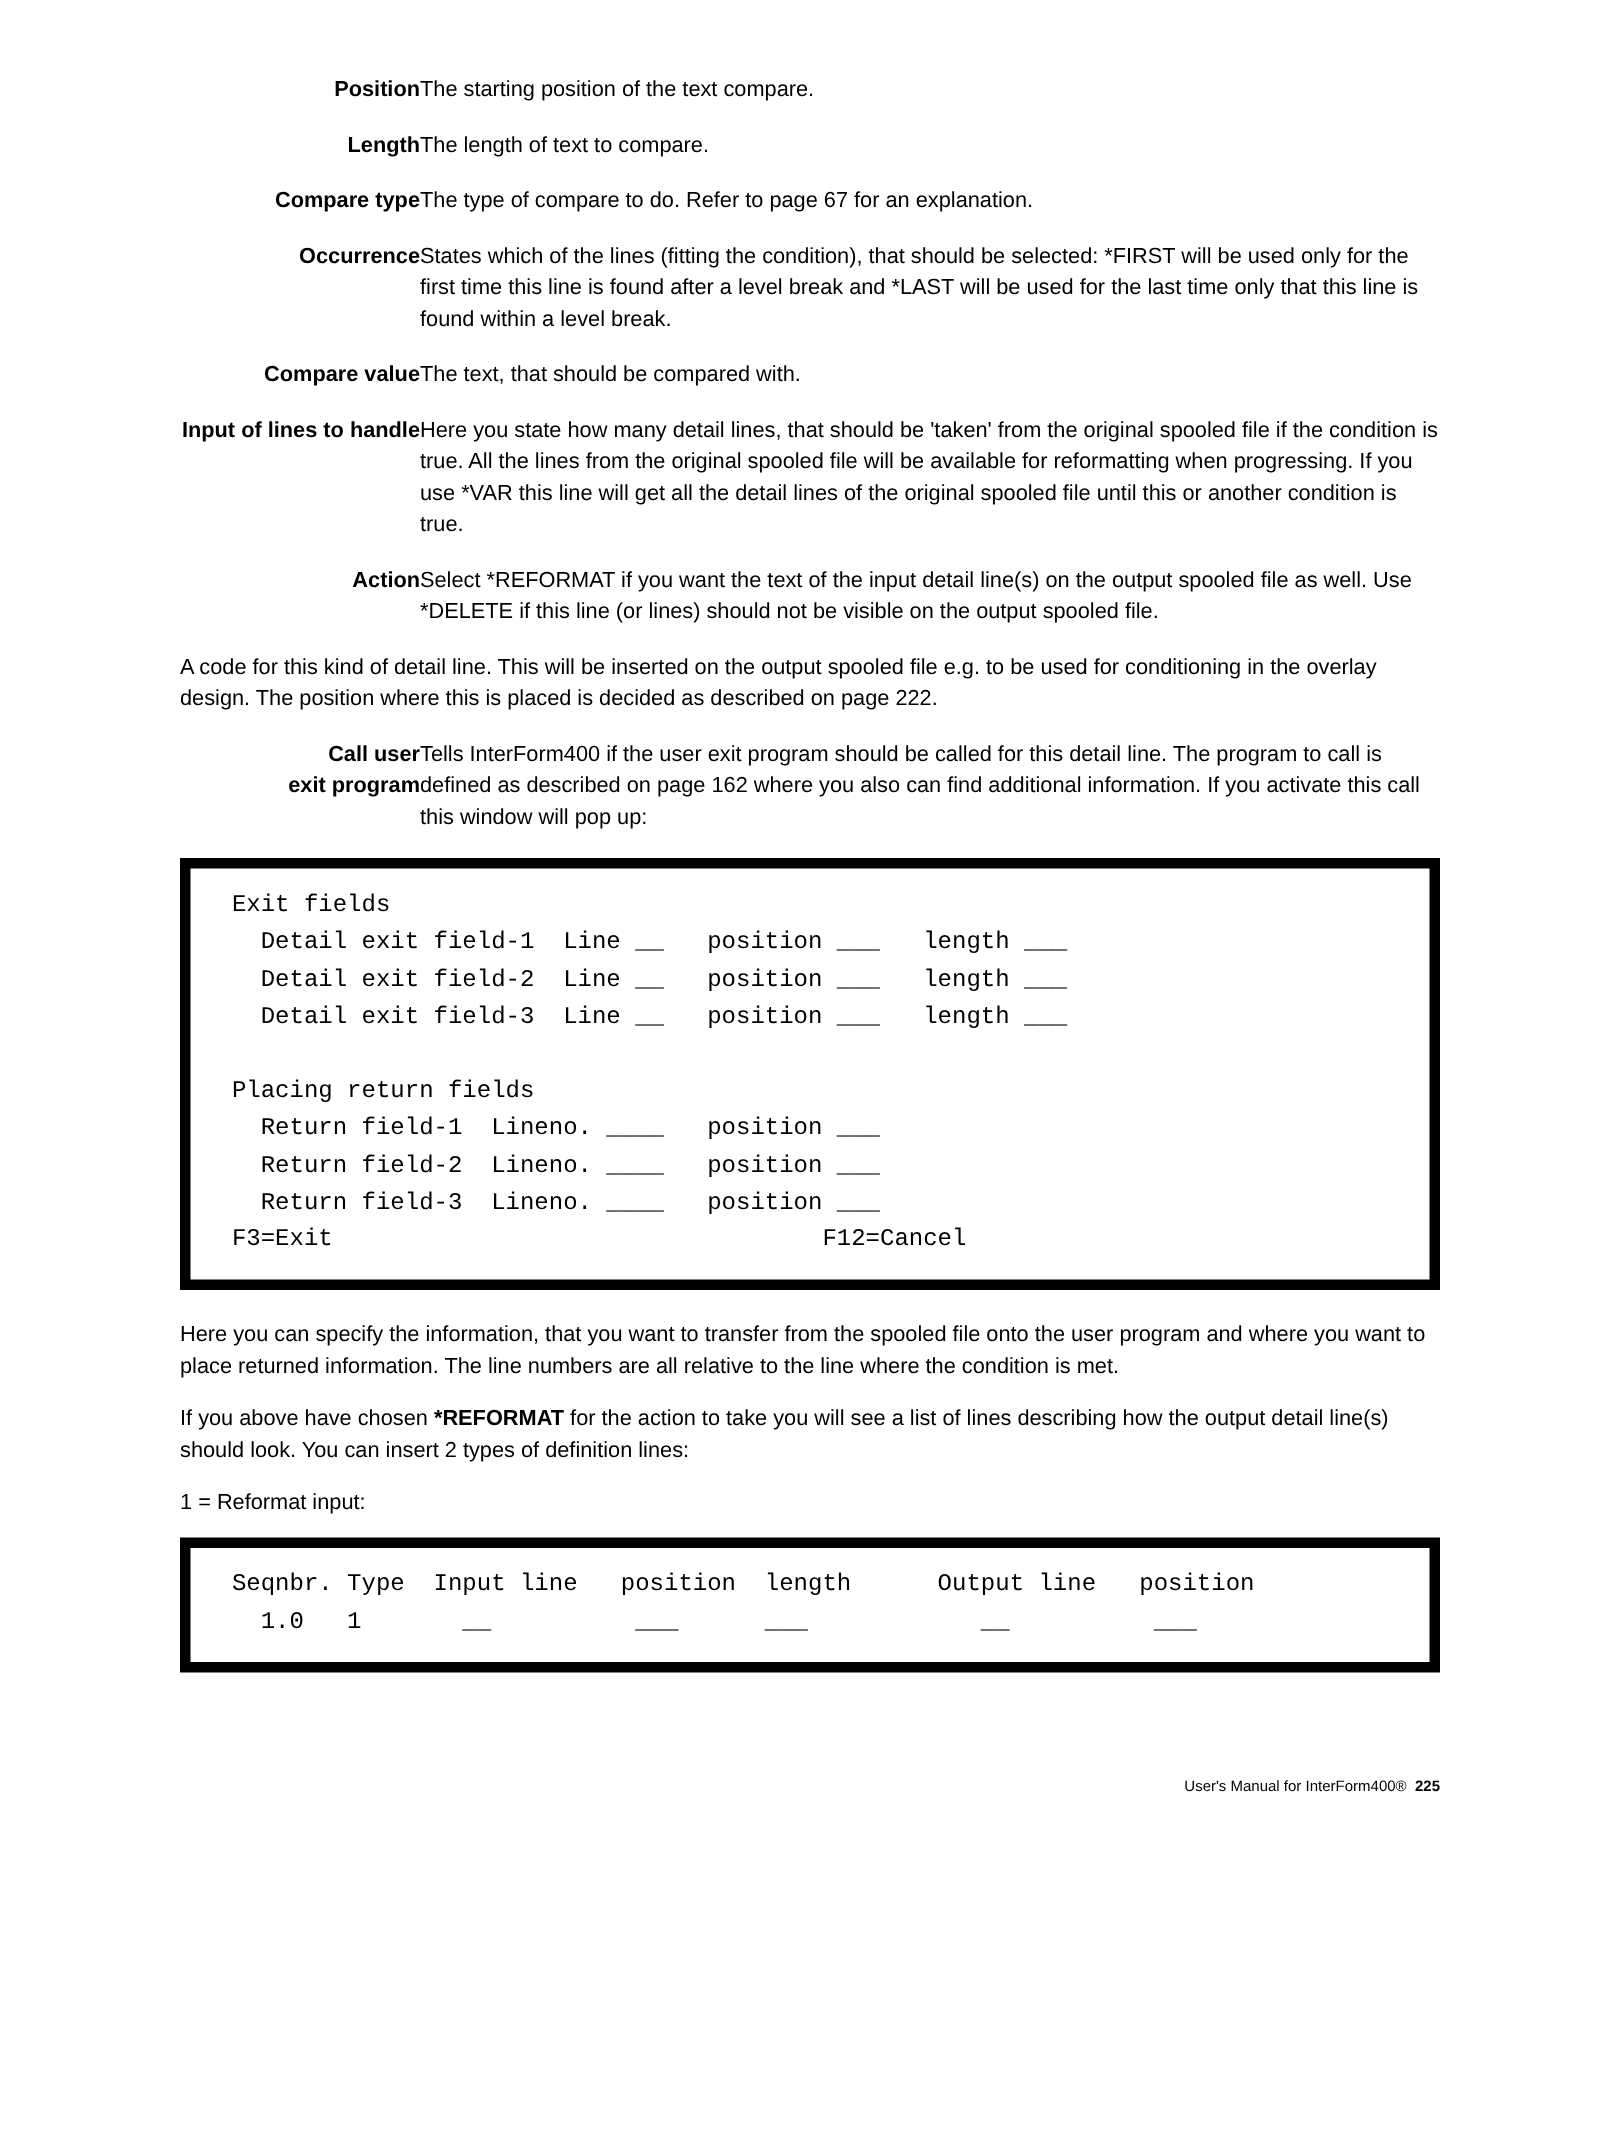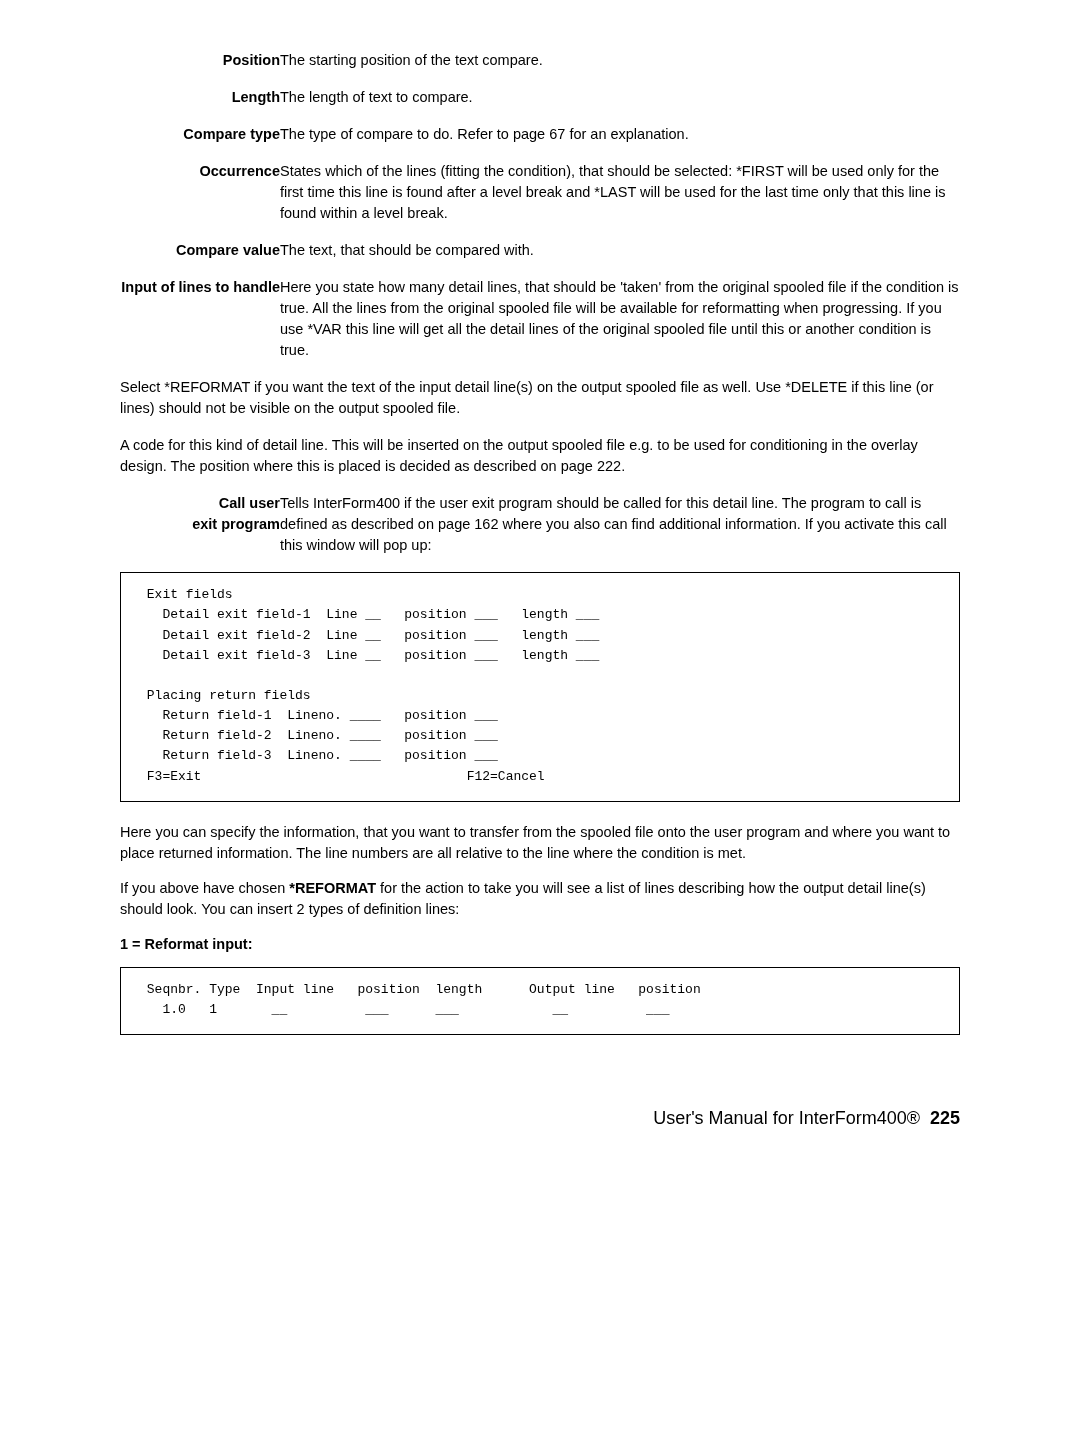--- a/index.html
+++ b/index.html
@@ -26,40 +26,40 @@
     font-weight: bold;
     text-align: right;
   }
   .defn-body {
     flex: 1;
   }
   .defn-body b {
     font-weight: normal;
   }
   .code-box {
-    border: 1px solid #000000;
+    border: 7px solid #000000;
     padding: 12px 18px 14px 18px;
     font-family: "Courier New", Courier, monospace;
-    font-size: 13px;
+    font-size: 16px;
     line-height: 1.55;
     white-space: pre;
     margin-top: 12px;
     margin-bottom: 20px;
   }
   .para {
     margin-bottom: 14px;
   }
   .section-head {
-    font-weight: bold;
+    font-weight: normal;
     margin-top: 14px;
     margin-bottom: 10px;
   }
   .footer {
     text-align: right;
-    font-size: 18px;
+    font-size: 10px;
     margin-top: 70px;
   }
   .footer b {
     font-weight: bold;
   }
 </style>
 </head>
 <body>
 
 <div id="defs-container">
@@ -81,20 +81,21 @@
     </div>
     <div class="defn-row">
       <div class="defn-term">Compare value</div>
       <div class="defn-body">The text, that should be compared with.</div>
     </div>
     <div class="defn-row">
       <div class="defn-term">Input of lines to handle</div>
       <div class="defn-body">Here you state how many detail lines, that should be 'taken' from the original spooled file if the condition is true. All the lines from the original spooled file will be available for reformatting when progressing. If you use <b>*VAR</b> this line will get all the detail lines of the original spooled file until this or another condition is true.</div>
     </div>
     <div class="defn-row">
+      <div class="defn-term">Action</div>
       <div class="defn-body">Select <b>*REFORMAT</b> if you want the text of the input detail line(s) on the output spooled file as well. Use <b>*DELETE</b> if this line (or lines) should not be visible on the output spooled file.</div>
     </div>
     <div class="defn-row">
       <div class="defn-body">A code for this kind of detail line. This will be inserted on the output spooled file e.g. to be used for conditioning in the overlay design. The position where this is placed is decided as described on page <b>222</b>.</div>
     </div>
     <div class="defn-row">
       <div class="defn-term">Call user<br>exit program</div>
       <div class="defn-body">Tells InterForm400 if the user exit program should be called for this detail line. The program to call is defined as described on page <b>162</b> where you also can find additional information. If you activate this call this window will pop up:</div>
     </div>
   </div>

